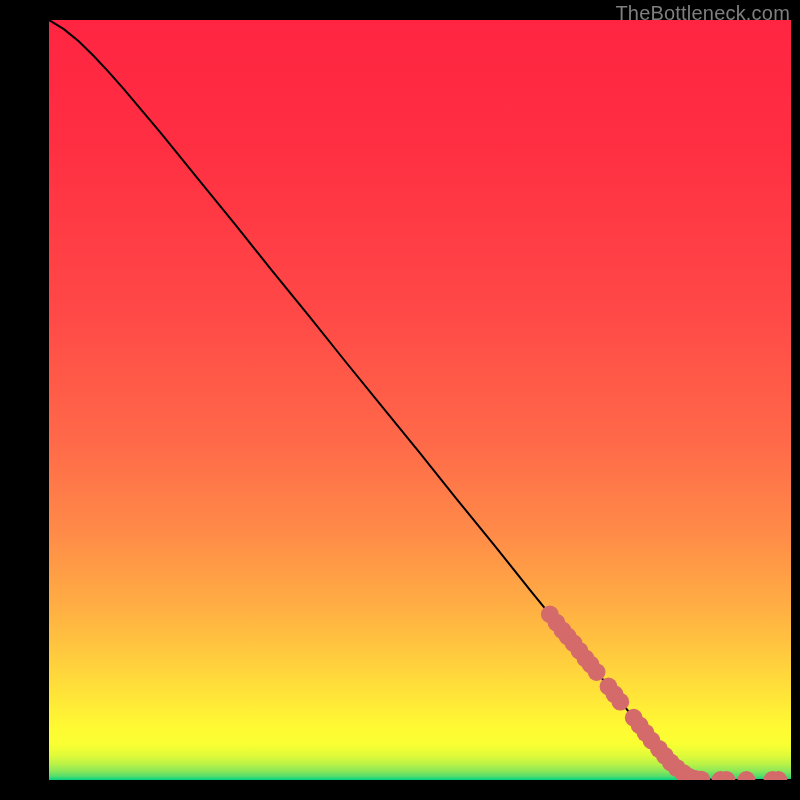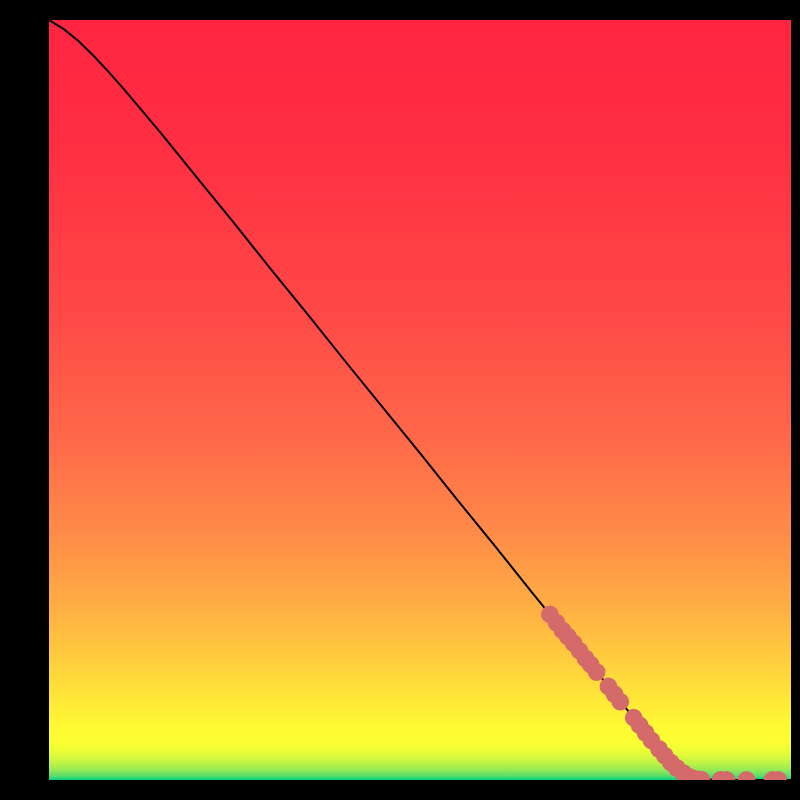--- a/index.html
+++ b/index.html
@@ -36,20 +36,21 @@
     color: #7f7f7f;
     font-size: 20px;
     font-weight: 500;
     letter-spacing: 0.2px;
   }
 </style>
 </head>
 <body>
 
 <div class="stage">
+  <div class="watermark">TheBottleneck.com</div>
   <div class="plot">
     <svg id="chart-svg" viewBox="0 0 742 760">
         <defs>
           <linearGradient id="bg-grad" x1="0" y1="1" x2="0" y2="0">
             <stop offset="0.000%" stop-color="#00d183"></stop>
             <stop offset="0.500%" stop-color="#55dd6b"></stop>
             <stop offset="1.200%" stop-color="#8de858"></stop>
             <stop offset="2.100%" stop-color="#baf247"></stop>
             <stop offset="3.200%" stop-color="#dffa3a"></stop>
             <stop offset="4.700%" stop-color="#f9ff32"></stop>

